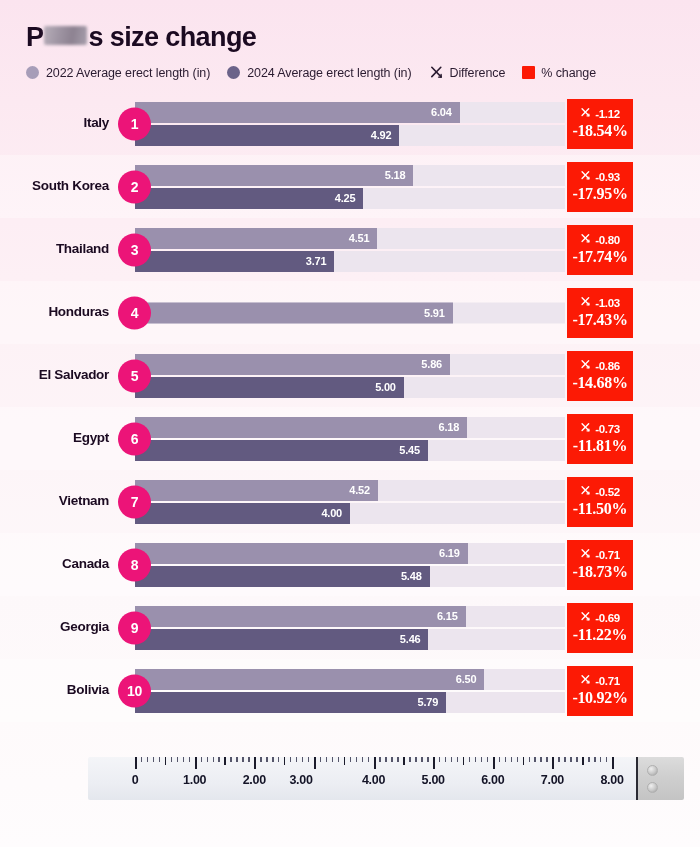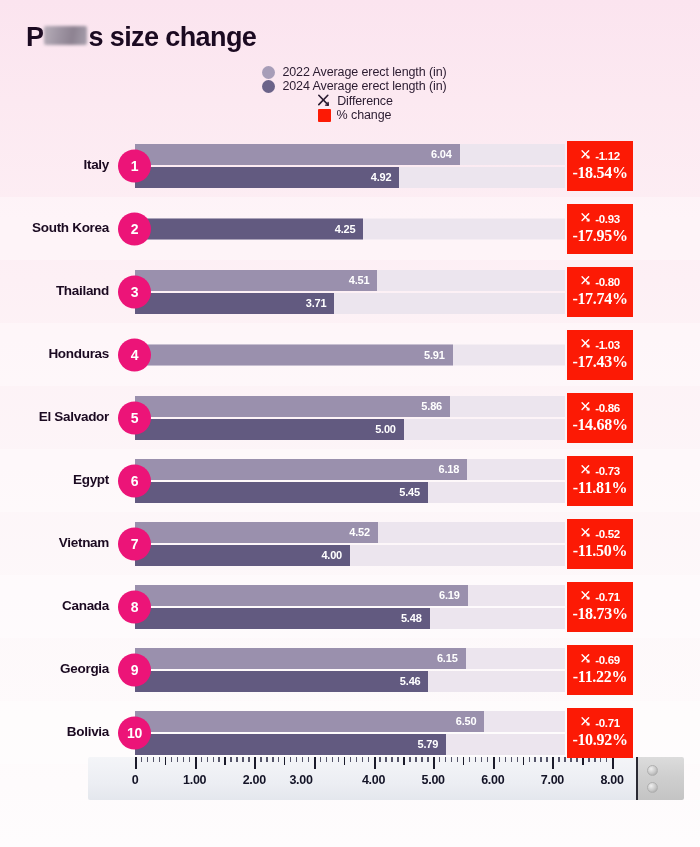--- a/index.html
+++ b/index.html
@@ -49,21 +49,20 @@
   }
 
   .legend {
     margin-top: 12px;
     display: flex;
     align-items: center;
     gap: 0;
     font-size: 12.5px;
     color: #2a1b30;
     letter-spacing: -0.1px;
-    flex-direction: column;
   }
   .legend-item { display: flex; align-items: center; margin-right: 17px; }
   .legend-swatch {
     width: 13px; height: 13px; border-radius: 50%;
     margin-right: 7px; flex: none;
   }
   .sw-2022 { background: #a79db8; }
   .sw-2024 { background: #6b6389; }
   .legend-square {
     width: 13px; height: 13px; border-radius: 1px;
@@ -279,20 +278,23 @@
             </svg></span>
           <span>-1.12</span>
         </div>
         <div class="badge-pct">-18.54%</div>
       </div>
     </div>
     <div class="row alt">
       <div class="row-label">South Korea</div>
       <div class="rank">2</div>
       <div class="bars">
+        <div class="track">
+          <div class="bar bar-2022" style="width:278.425px">5.18</div>
+        </div>
         <div class="track">
           <div class="bar bar-2024" style="width:228.4375px">4.25</div>
         </div>
       </div>
       <div class="badge">
         <div class="badge-diff">
           <span><svg width="11" height="11" viewBox="0 0 16 16" aria-hidden="true">
               <path d="M3 2.4 L12.6 12.4" stroke="#ffffff" stroke-width="2" fill="none" stroke-linecap="round"></path>
               <path d="M12.6 2.4 L3 12.4" stroke="#ffffff" stroke-width="2" fill="none" stroke-linecap="round"></path>
               <path d="M12.9 10.2 L13.1 13.1 L10.2 12.9" stroke="#ffffff" stroke-width="1.8" fill="none" stroke-linecap="round" stroke-linejoin="round"></path>

